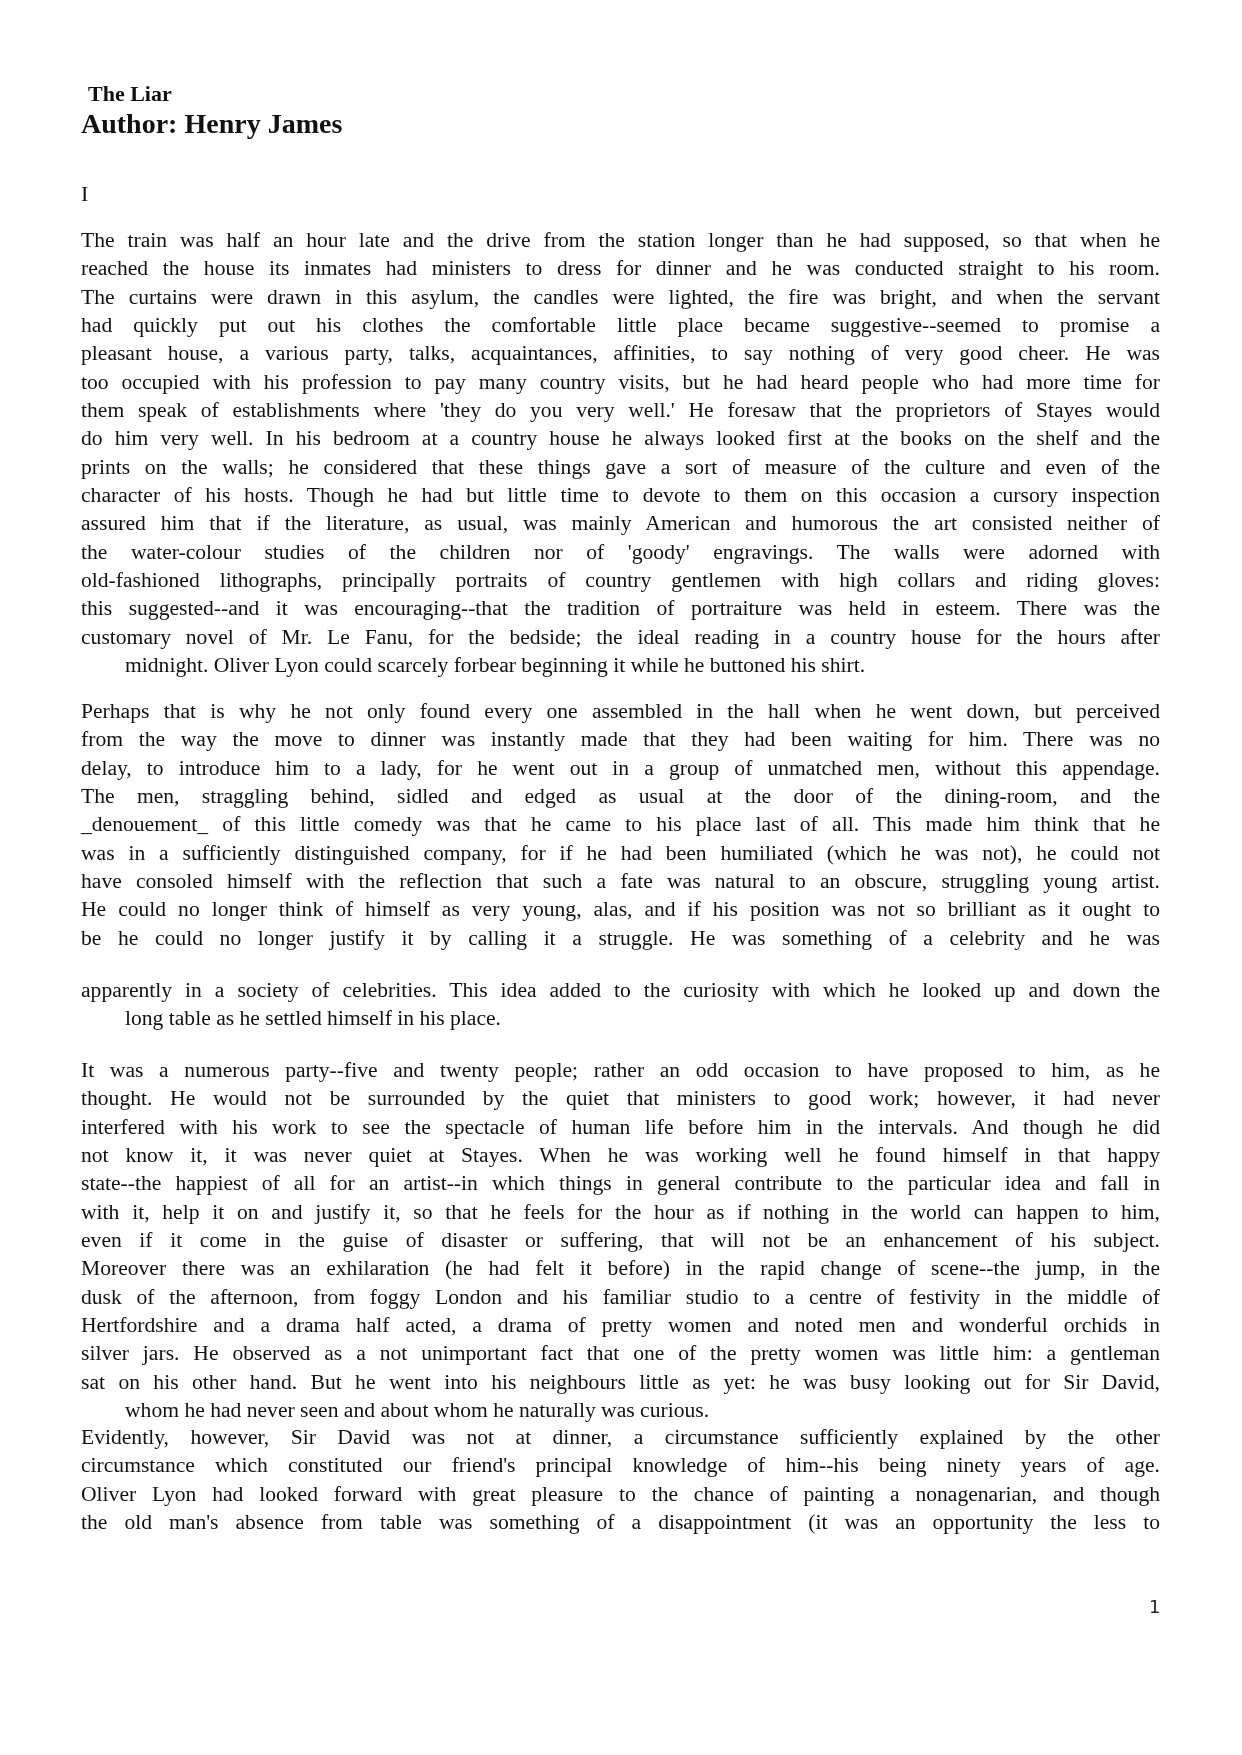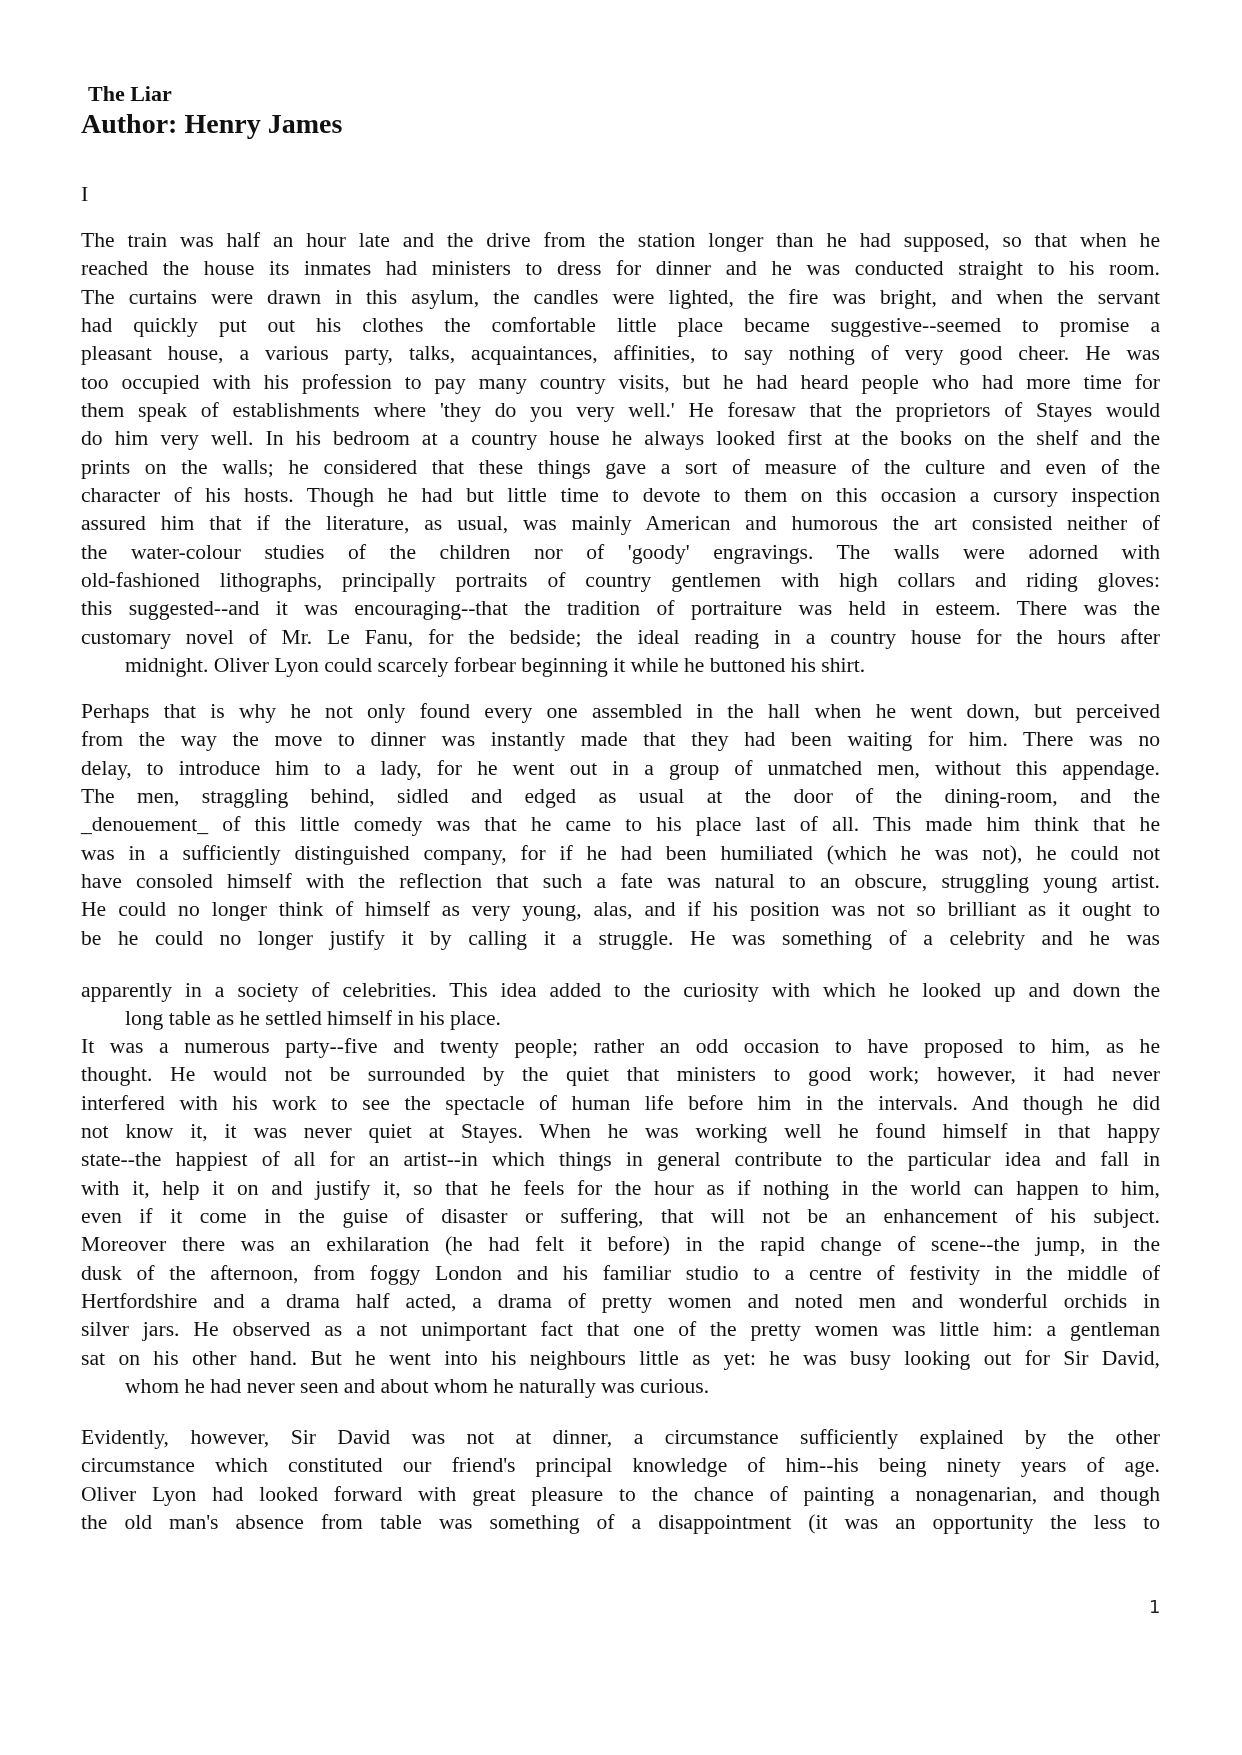--- a/index.html
+++ b/index.html
@@ -113,21 +113,21 @@
     <span class="line" style="white-space: normal;">The men, straggling behind, sidled and edged as usual at the door of the dining-room, and the</span>
     <span class="line" style="white-space: normal;">_denouement_ of this little comedy was that he came to his place last of all. This made him think that he</span>
     <span class="line" style="white-space: normal;">was in a sufficiently distinguished company, for if he had been humiliated (which he was not), he could not</span>
     <span class="line" style="white-space: normal;">have consoled himself with the reflection that such a fate was natural to an obscure, struggling young artist.</span>
     <span class="line" style="white-space: normal;">He could no longer think of himself as very young, alas, and if his position was not so brilliant as it ought to</span>
     <span class="line" style="white-space: normal;">be he could no longer justify it by calling it a struggle. He was something of a celebrity and he was</span>
     <span class="line" style="white-space: normal; margin-top: 24px;">apparently in a society of celebrities. This idea added to the curiosity with which he looked up and down the</span>
     <span class="line last" style="white-space: normal;">long table as he settled himself in his place.</span>
   </div>
 
-  <div class="para" style="top:1032px;">
+  <div class="para" style="top:1056px;">
     <span class="line" style="white-space: normal;">It was a numerous party--five and twenty people; rather an odd occasion to have proposed to him, as he</span>
     <span class="line" style="white-space: normal;">thought. He would not be surrounded by the quiet that ministers to good work; however, it had never</span>
     <span class="line" style="white-space: normal;">interfered with his work to see the spectacle of human life before him in the intervals. And though he did</span>
     <span class="line" style="white-space: normal;">not know it, it was never quiet at Stayes. When he was working well he found himself in that happy</span>
     <span class="line" style="white-space: normal;">state--the happiest of all for an artist--in which things in general contribute to the particular idea and fall in</span>
     <span class="line" style="white-space: normal;">with it, help it on and justify it, so that he feels for the hour as if nothing in the world can happen to him,</span>
     <span class="line" style="white-space: normal;">even if it come in the guise of disaster or suffering, that will not be an enhancement of his subject.</span>
     <span class="line" style="white-space: normal;">Moreover there was an exhilaration (he had felt it before) in the rapid change of scene--the jump, in the</span>
     <span class="line" style="white-space: normal;">dusk of the afternoon, from foggy London and his familiar studio to a centre of festivity in the middle of</span>
     <span class="line" style="white-space: normal;">Hertfordshire and a drama half acted, a drama of pretty women and noted men and wonderful orchids in</span>

